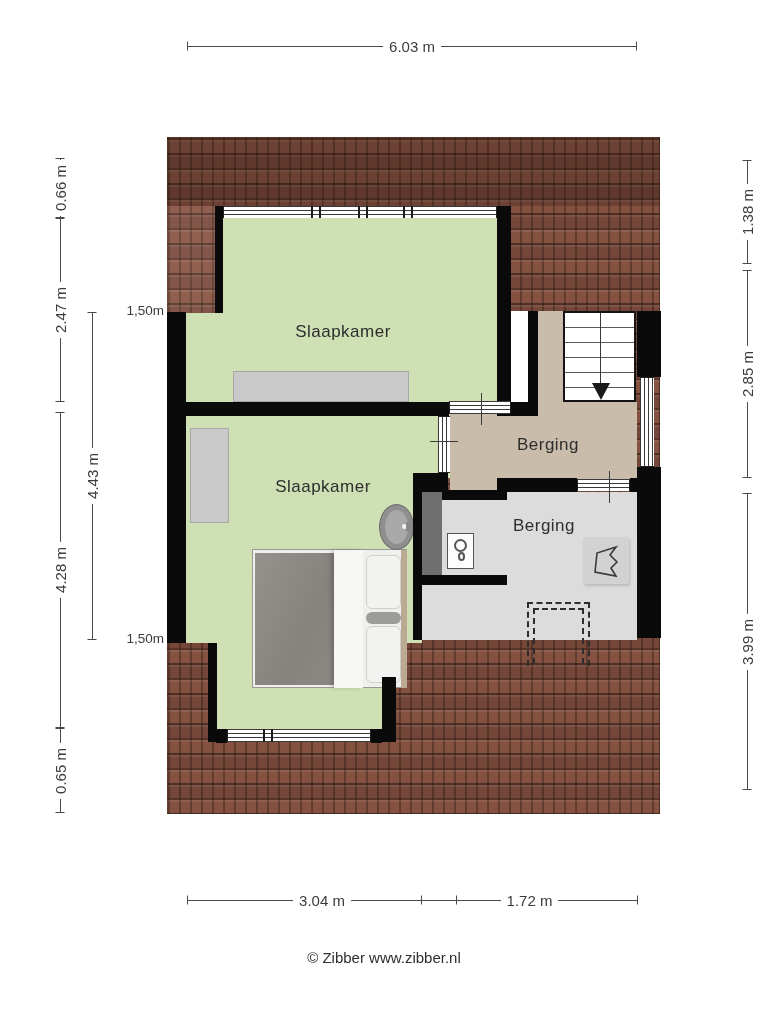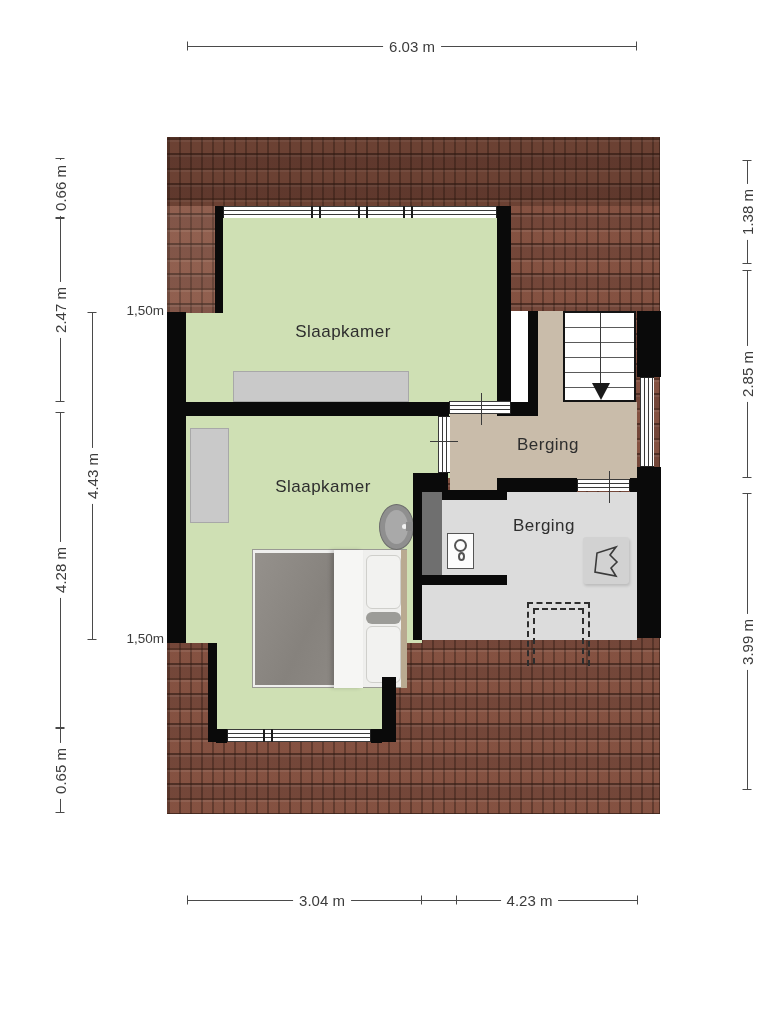--- a/index.html
+++ b/index.html
@@ -214,19 +214,20 @@
     <div class="vline"></div>
     <span class="dlabel">3.99 m</span>
   </div>
 
   <div class="abs hdim" style="left:187px;top:893px;width:270px">
     <div class="hline"></div>
     <span class="dlabel">3.04 m</span>
   </div>
   <div class="abs hdim" style="left:421px;top:893px;width:217px">
     <div class="hline"></div>
-    <span class="dlabel">4.23 m</span>
+    <span class="dlabel">1.72 m</span>
   </div>
 
   <div class="abs footer">
+    <div>© Zibber www.zibber.nl</div>
   </div>
 
 </div>
 
 </body></html>

